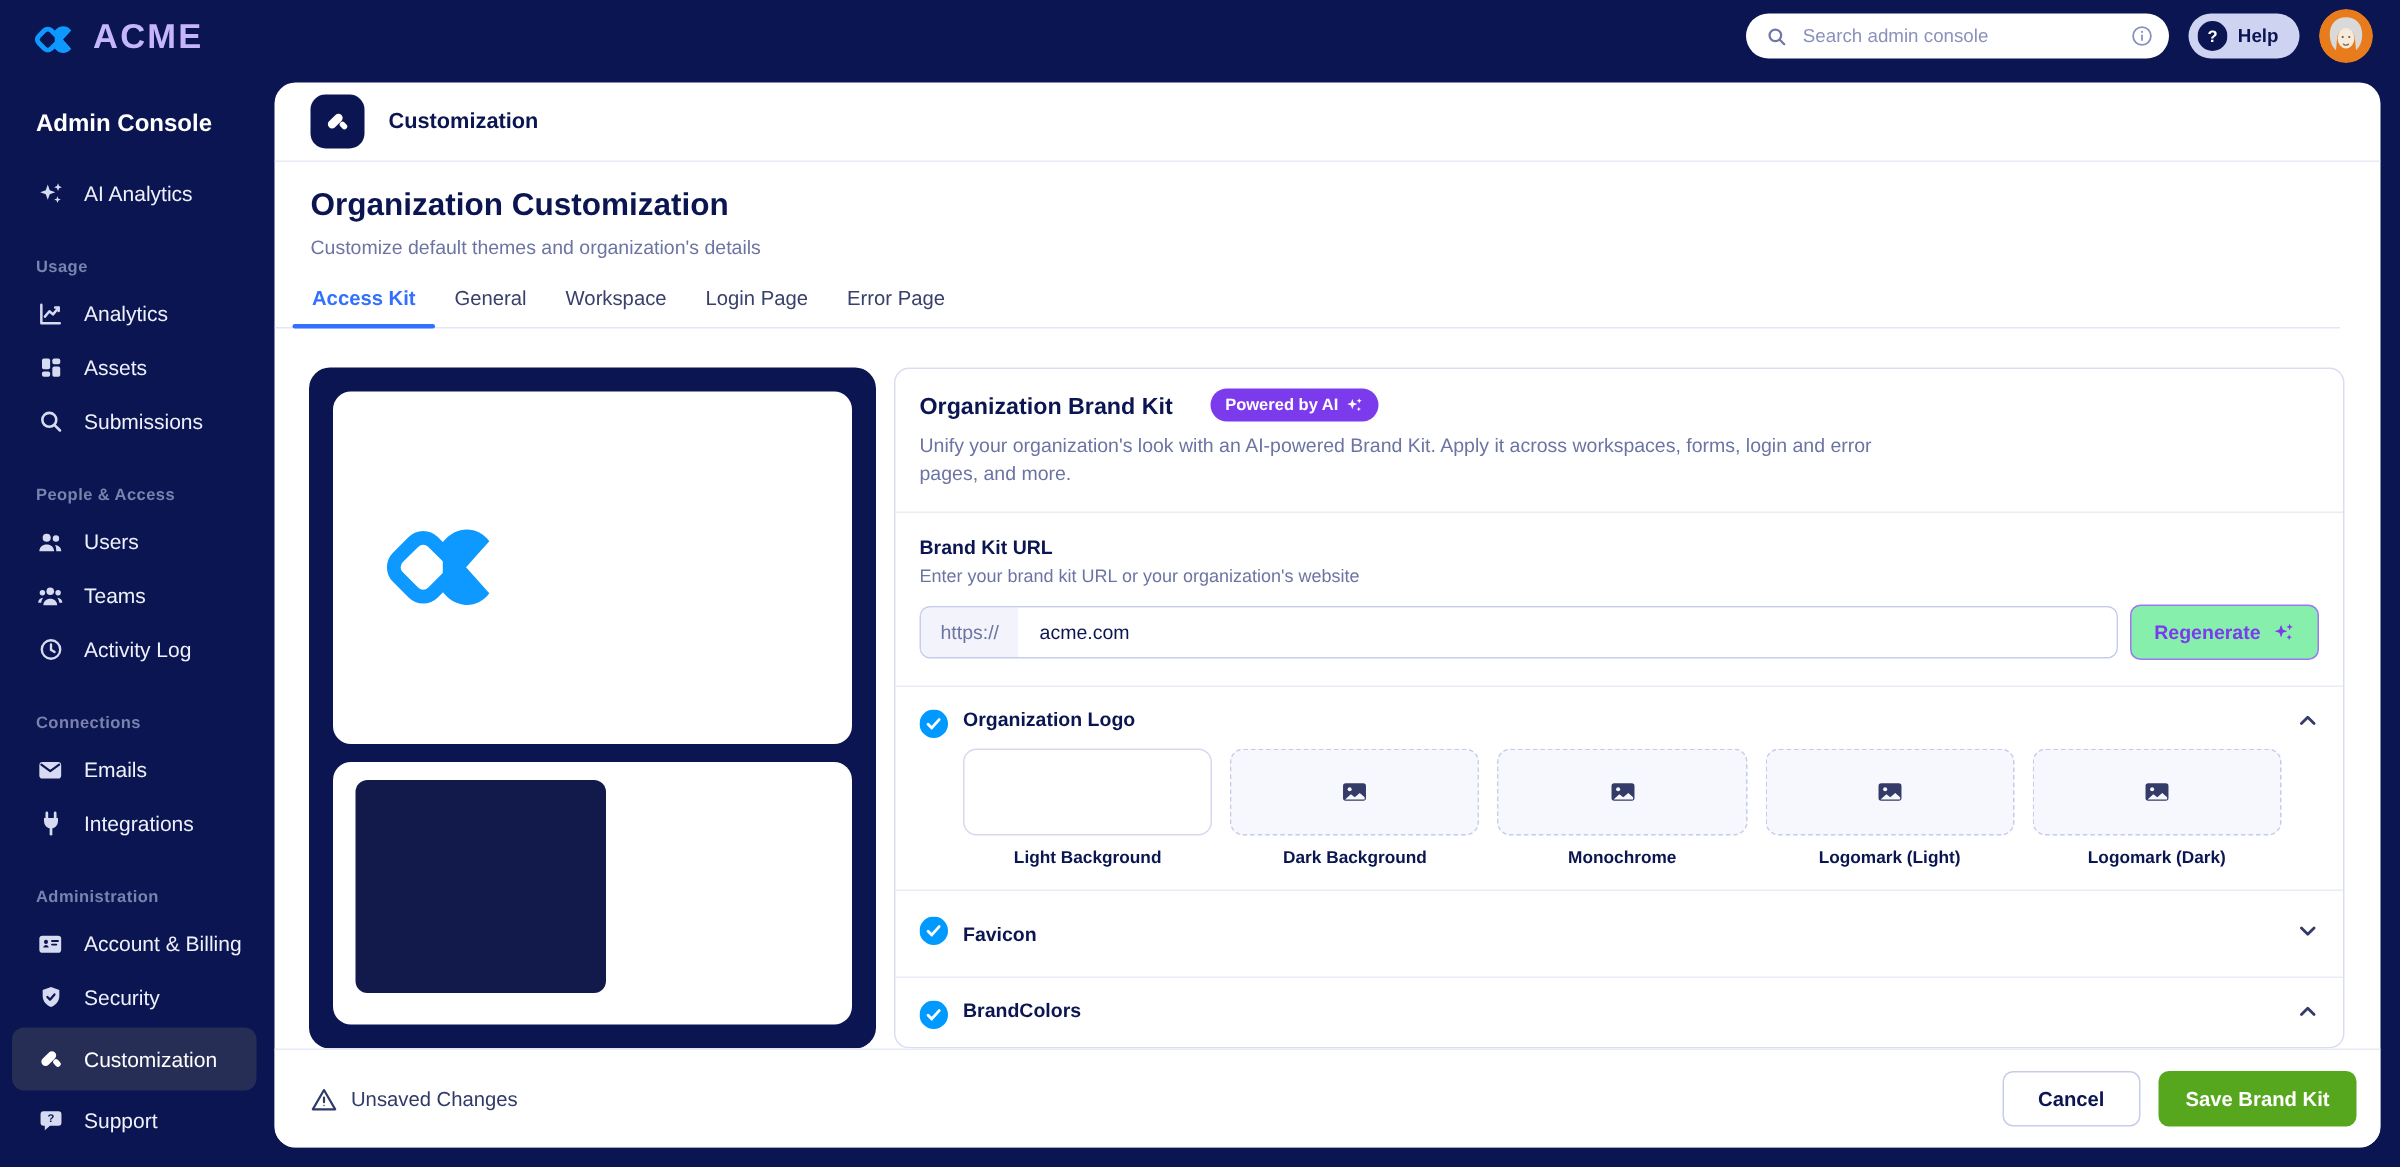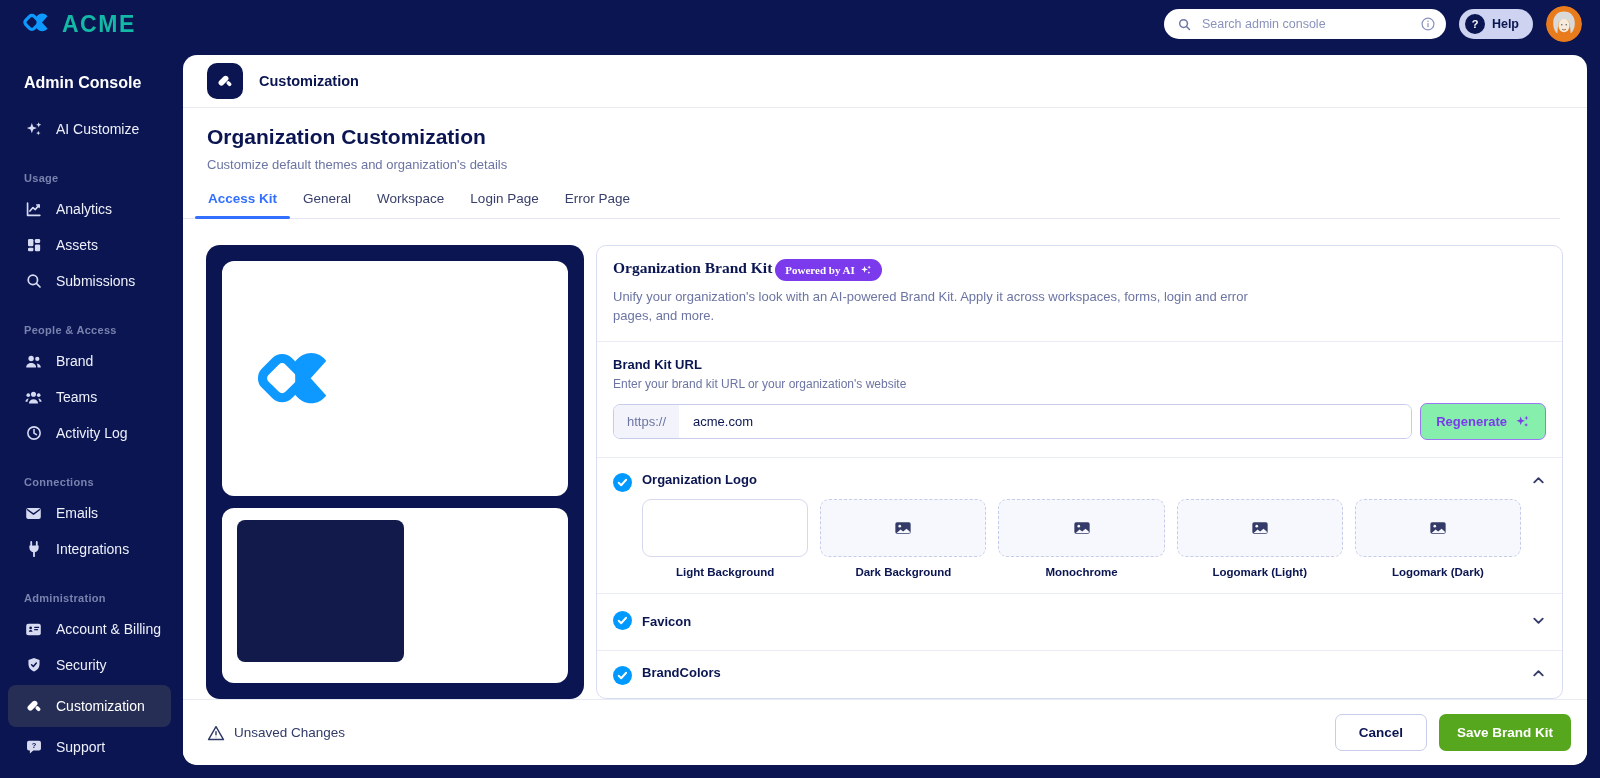--- a/index.html
+++ b/index.html
@@ -1,21 +1,21 @@
 <!DOCTYPE html>
 <html><head>
 <meta charset="utf-8">
 <style>
   * { box-sizing: border-box; }
   html,body { margin:0; padding:0; width:1600px; height:778px; overflow:hidden; }
   body { background:#0A1551; font-family:"Liberation Sans","DejaVu Sans",sans-serif; color:#0A1551; position:relative; }
 
   
   .topbar { position:absolute; top:0; left:0; right:0; height:48px; display:flex; align-items:center; justify-content:space-between; padding:0 18px 0 22px; }
-  .brand { display:flex; align-items:flex-start; gap:9px; color:#14b8a6; font-size:23px; font-weight:bold; letter-spacing:1.5px; }
+  .brand { display:flex; align-items:flex-end; gap:9px; color:#c4b5fd; font-size:23px; font-weight:bold; letter-spacing:1.5px; }
   .brand .logomark { color:#0D99FF; }
   .topbar-right { display:flex; align-items:center; gap:13px; }
   .search-box { width:282px; height:30px; background:#fff; border-radius:16px; display:flex; align-items:center; gap:8px; padding:0 10px 0 13px; }
   .search-box input { border:none; outline:none; flex:1; font-size:12.5px; color:#0A1551; font-family:inherit; background:transparent; }
   .search-box input::placeholder { color:#8A92BC; }
   .help-btn { height:30px; border:none; border-radius:16px; background:#CDD3F1; display:flex; align-items:center; gap:7px; padding:0 14px 0 6px; font-size:12.5px; font-weight:bold; color:#0A1551; font-family:inherit; cursor:pointer; }
   .avatar { width:36px; height:36px; border-radius:50%; overflow:hidden; flex:none; cursor:pointer; }
 
   
   .sidebar { position:absolute; top:48px; left:0; width:183px; bottom:0; overflow:hidden; }
@@ -45,21 +45,21 @@
 
   
   .preview { width:378px; flex:none; background:#0A1551; border-radius:14px; padding:16px; display:flex; flex-direction:column; gap:12px; }
   .pv-card1 { background:#fff; border-radius:12px; height:235px; flex:none; display:flex; align-items:center; padding-left:33px; color:#0D99FF; }
   .pv-card2 { background:#fff; border-radius:12px; flex:1; padding:12px 0 0 15px; }
   .pv-swatch { width:167px; height:142px; background:#111A4A; border-radius:8px; }
 
   
   .form-card { flex:1; border:1px solid #D9DDF1; border-radius:10px; display:flex; flex-direction:column; overflow:hidden; background:#fff; }
   .fc-head { padding:13px 16px 15px; }
-  .fc-title-row { display:flex; align-items:flex-start; gap:3px;font-family:Liberation Serif, serif; }
+  .fc-title-row { display:flex; align-items:flex-end; gap:25px; }
   .fc-title { font-size:15.5px; font-weight:bold; color:#0A1551; }
   .ai-badge { background:#7C3AED; color:#fff; border-radius:12px; height:22px; display:flex; align-items:center; gap:5px; padding:0 10px; font-size:11px; font-weight:bold; }
   .fc-desc { margin-top:7px; font-size:13px; line-height:1.45; color:#6C74A3; max-width:640px; }
   .fc-sec { border-top:1px solid #E9EBF5; }
   .url-sec { padding:15px 16px 17px; }
   .lbl { font-size:13px; font-weight:bold; color:#0A1551; }
   .hint { font-size:12px; color:#6C74A3; margin-top:5px; }
   .url-row { display:flex; align-items:center; gap:8px; margin-top:12px; }
   .url-input { flex:1; height:35px; border:1px solid #C6CCE9; border-radius:7px; display:flex; overflow:hidden; background:#fff; }
   .url-prefix { background:#F3F4FB; color:#6C74A3; font-size:13px; display:flex; align-items:center; padding:0 13px; }
@@ -133,21 +133,21 @@
   <div class="side-title">Admin Console</div>
 
   <div class="side-item assistant">
     <span class="ico">
       <svg width="18" height="18" viewBox="0 0 20 20" fill="currentColor">
           <path d="M7.6 3.4l1.5 4.1 4.1 1.5-4.1 1.5-1.5 4.1-1.5-4.1L2 9l4.1-1.5z"></path>
           <path d="M15.2 2.4l.8 2.1 2.1.8-2.1.8-.8 2.1-.8-2.1-2.1-.8 2.1-.8z"></path>
           <path d="M14.8 12l.7 1.8 1.8.7-1.8.7-.7 1.8-.7-1.8-1.8-.7 1.8-.7z"></path>
         </svg>
     </span>
-    <span>AI Customize</span>
+    <span>AI Analytics</span>
   </div>
 
   <div class="side-section">Usage</div>
   <div class="side-item">
     <span class="ico">
       <svg width="19" height="19" viewBox="0 0 24 24" fill="none" stroke="currentColor" stroke-width="2.1" stroke-linecap="round" stroke-linejoin="round">
           <path d="M4.5 4v15.5H20"></path>
           <path d="M7.5 14l3.8-4.5 3 2.6 4.7-5.6"></path>
           <path d="M16.1 6.3h3v3"></path>
         </svg>
@@ -178,21 +178,21 @@
   <div class="side-section">People &amp; Access</div>
   <div class="side-item">
     <span class="ico">
       <svg width="19" height="19" viewBox="0 0 24 24" fill="currentColor">
           <circle cx="9" cy="8.2" r="3.4"></circle>
           <path d="M2.8 19.5c0-3.4 2.8-5.6 6.2-5.6s6.2 2.2 6.2 5.6z"></path>
           <circle cx="16.8" cy="8.8" r="2.7"></circle>
           <path d="M16.2 14.4c2.9.3 5.1 2.3 5.1 5.1h-4.2c0-2-.3-3.7-.9-5.1z"></path>
         </svg>
     </span>
-    <span>Brand</span>
+    <span>Users</span>
   </div>
   <div class="side-item">
     <span class="ico">
       <svg width="19" height="19" viewBox="0 0 24 24" fill="currentColor">
           <circle cx="5.4" cy="9" r="2.3"></circle>
           <path d="M1.8 17.5c0-2.5 1.8-4.1 4.2-4.3-.9 1.2-1.5 2.7-1.6 4.3z"></path>
           <circle cx="18.6" cy="9" r="2.3"></circle>
           <path d="M22.2 17.5c0-2.5-1.8-4.1-4.2-4.3.9 1.2 1.5 2.7 1.6 4.3z"></path>
           <circle cx="12" cy="7.8" r="3.2"></circle>
           <path d="M6.2 19.5c0-3.2 2.6-5.3 5.8-5.3s5.8 2.1 5.8 5.3z"></path>

